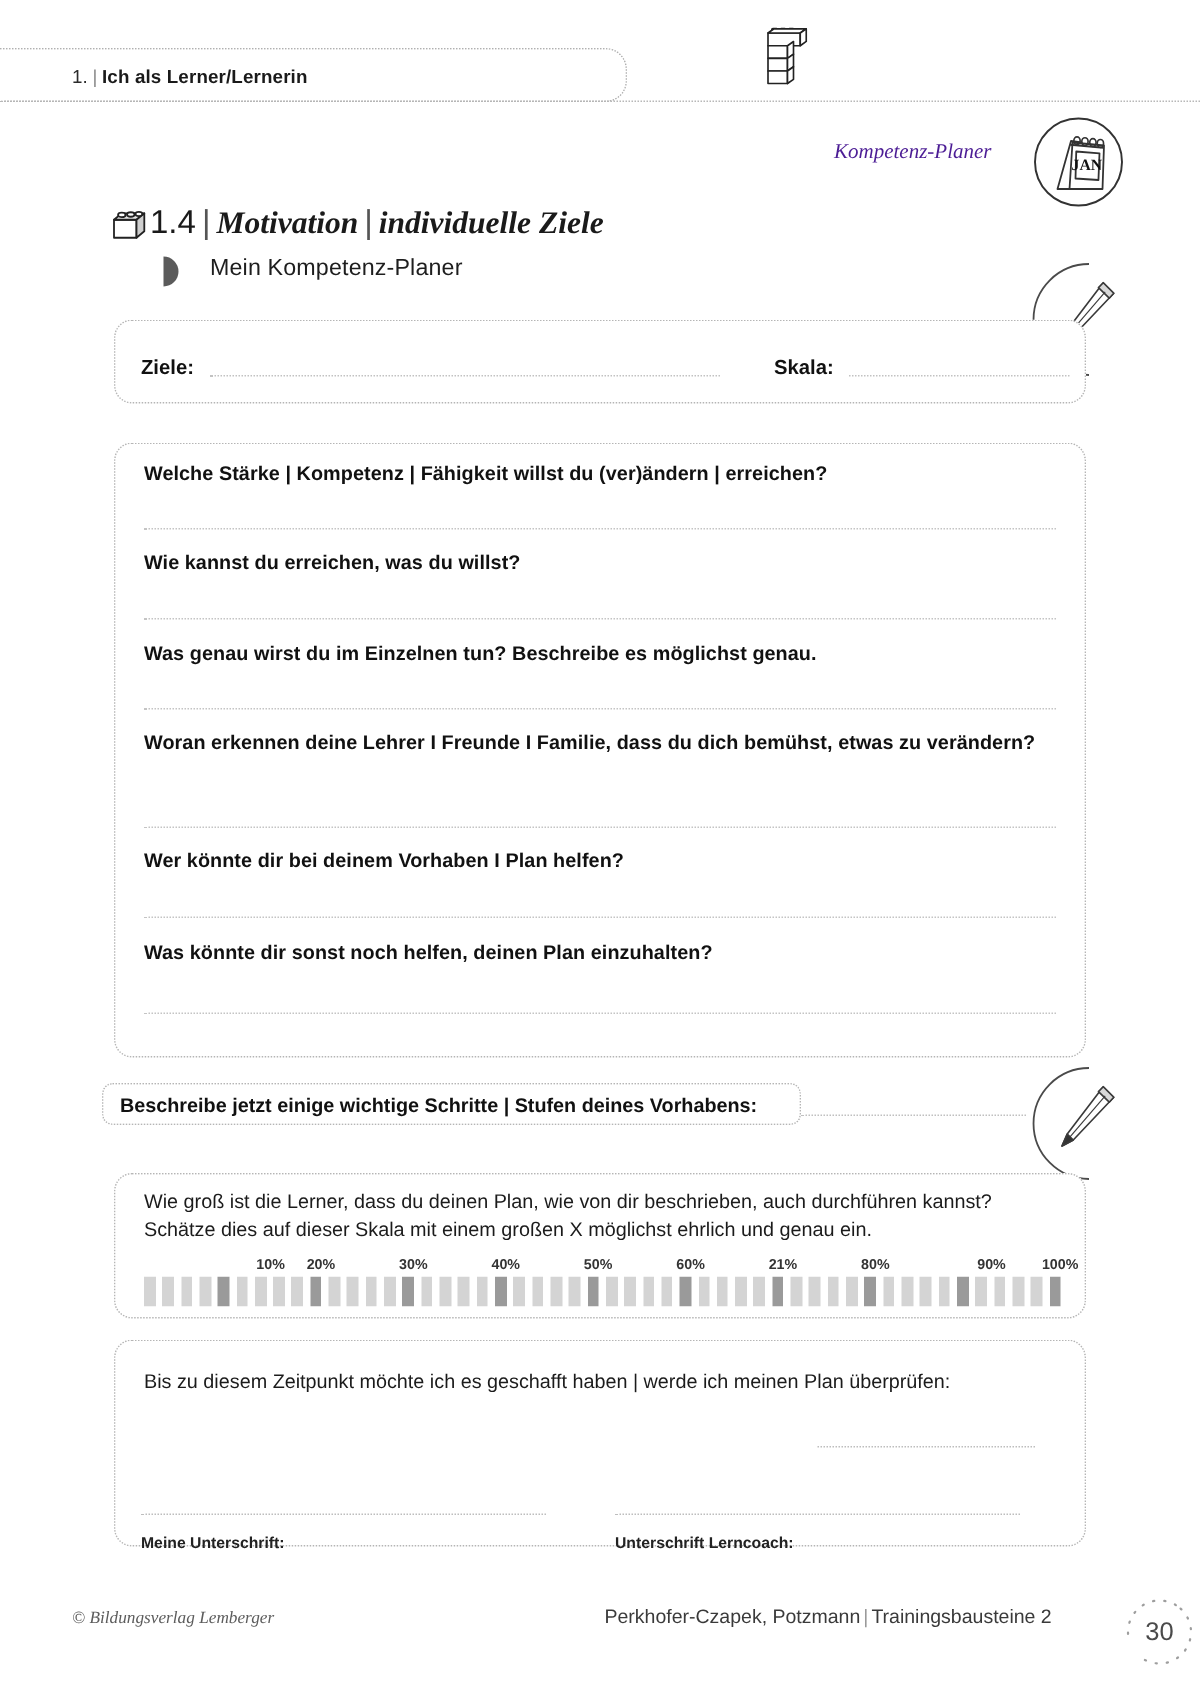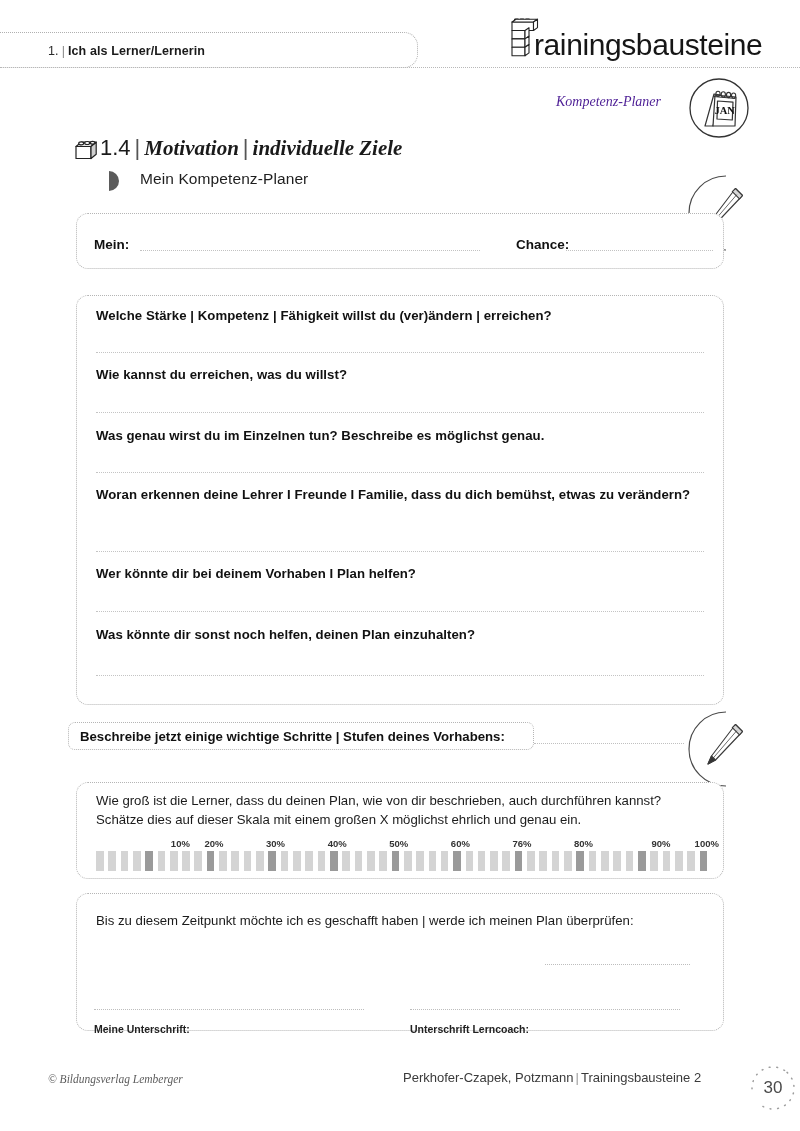--- a/index.html
+++ b/index.html
@@ -286,21 +286,20 @@
       <path d="M27.5 5 L31.5 2.2 L31.5 10.6 L27.5 13.5 Z"></path>
 
       <rect x="6.0" y="13.5" width="13.0" height="8.4"></rect>
       <path d="M19 13.5 L23 10.7 L23 19.1 L19 21.9 Z"></path>
       <rect x="6.0" y="21.9" width="13.0" height="8.4"></rect>
       <path d="M19 21.9 L23 19.1 L23 27.5 L19 30.3 Z"></path>
       <rect x="6.0" y="30.3" width="13.0" height="8.4"></rect>
       <path d="M19 30.3 L23 27.5 L23 35.9 L19 38.7 Z"></path>
     </g>
   </svg>
-  <span id="logo-text">rainingsbausteine</span>
 </div>
 
 <div id="sublogo-text">Kompetenz-Planer</div>
 <svg id="sublogo-icon" width="62" height="62" viewBox="0 0 62 62">
   <circle cx="31" cy="31" r="29" fill="none" stroke="#333" stroke-width="1.3"></circle>
   <g stroke="#333" stroke-width="1.2" fill="#fff" stroke-linejoin="round">
 
     <path d="M17 49 L26 17 L33 18 L25 49 Z"></path>
 
     <path d="M25 49 L27 18 L48 20 L47 49 Z"></path>
@@ -341,23 +340,23 @@
   <path d="M42 4 A36 36 0 0 0 42 78" fill="#ffffff" stroke="#4a4a4a" stroke-width="1.2"></path>
   <g stroke="#3a3a3a" stroke-width="1.1" fill="#fff" stroke-linejoin="round">
     <path d="M51.5 16.5 L58.5 23.5 L31.5 52 L24 56 L27.5 48 Z"></path>
     <path d="M51.5 16.5 L58.5 23.5 L55.5 26.8 L48.3 19.7 Z" fill="#d8d8d8"></path>
     <path d="M27.5 48 L31.5 52 L24 56 Z" fill="#333"></path>
     <path d="M29.2 50.1 L52.8 22.6" stroke-width="0.75" fill="none"></path>
   </g>
 </svg>
 
 <div id="namebox" class="dotbox"></div>
-<div id="name-label" class="fieldlabel">Mein:</div>
+<div id="name-label" class="fieldlabel">Ziele:</div>
 <div id="name-line" class="dotline"></div>
-<div id="datum-label" class="fieldlabel">Chance:</div>
+<div id="datum-label" class="fieldlabel">Skala:</div>
 <div id="datum-line" class="dotline"></div>
 
 <div id="qbox" class="dotbox"></div>
 
 <div class="question" style="top:306px;">Welche Stärke | Kompetenz | Fähigkeit willst du (ver)ändern | erreichen?</div>
 <div class="qsep" style="top:352px;"></div>
 
 <div class="question" style="top:365px;">Wie kannst du erreichen, was du willst?</div>
 <div class="qsep" style="top:412px;"></div>
 
@@ -392,21 +391,21 @@
   <span>Wie groß ist die Lerner, dass du deinen Plan, wie von dir beschrieben, auch durchführen</span>
   <span>kannst? Schätze dies auf dieser Skala  mit einem großen X möglichst ehrlich und genau ein.</span>
 </div>
 <div id="scale-labels">
     <div class="scale-tick-label" style="left: 56.364px; margin-left: 28px;">10%</div>
     <div class="scale-tick-label" style="left: 117.964px;">20%</div>
     <div class="scale-tick-label" style="left: 179.564px;">30%</div>
     <div class="scale-tick-label" style="left: 241.164px;">40%</div>
     <div class="scale-tick-label" style="left: 302.764px;">50%</div>
     <div class="scale-tick-label" style="left: 364.364px;">60%</div>
-    <div class="scale-tick-label" style="left: 425.964px;">76%</div>
+    <div class="scale-tick-label" style="left: 425.964px;">21%</div>
     <div class="scale-tick-label" style="left: 487.564px;">80%</div>
     <div class="scale-tick-label" style="left: 565px; text-align: right;">90%</div>
     <div class="scale-tick-label" style="left: 610.764px;">100%</div>
   </div>
 <div id="scale-bar">
     <div class="sseg" style="width: 61.6px;">
       <div class="stripe" style="background: rgb(212, 212, 212); width: 7.6384px; margin-right: 4.6816px;"></div>
       <div class="stripe" style="background: rgb(212, 212, 212); width: 7.6384px; margin-right: 4.6816px;"></div>
       <div class="stripe" style="background: rgb(212, 212, 212); width: 7.6384px; margin-right: 4.6816px;"></div>
       <div class="stripe" style="background: rgb(212, 212, 212); width: 7.6384px; margin-right: 4.6816px;"></div>

